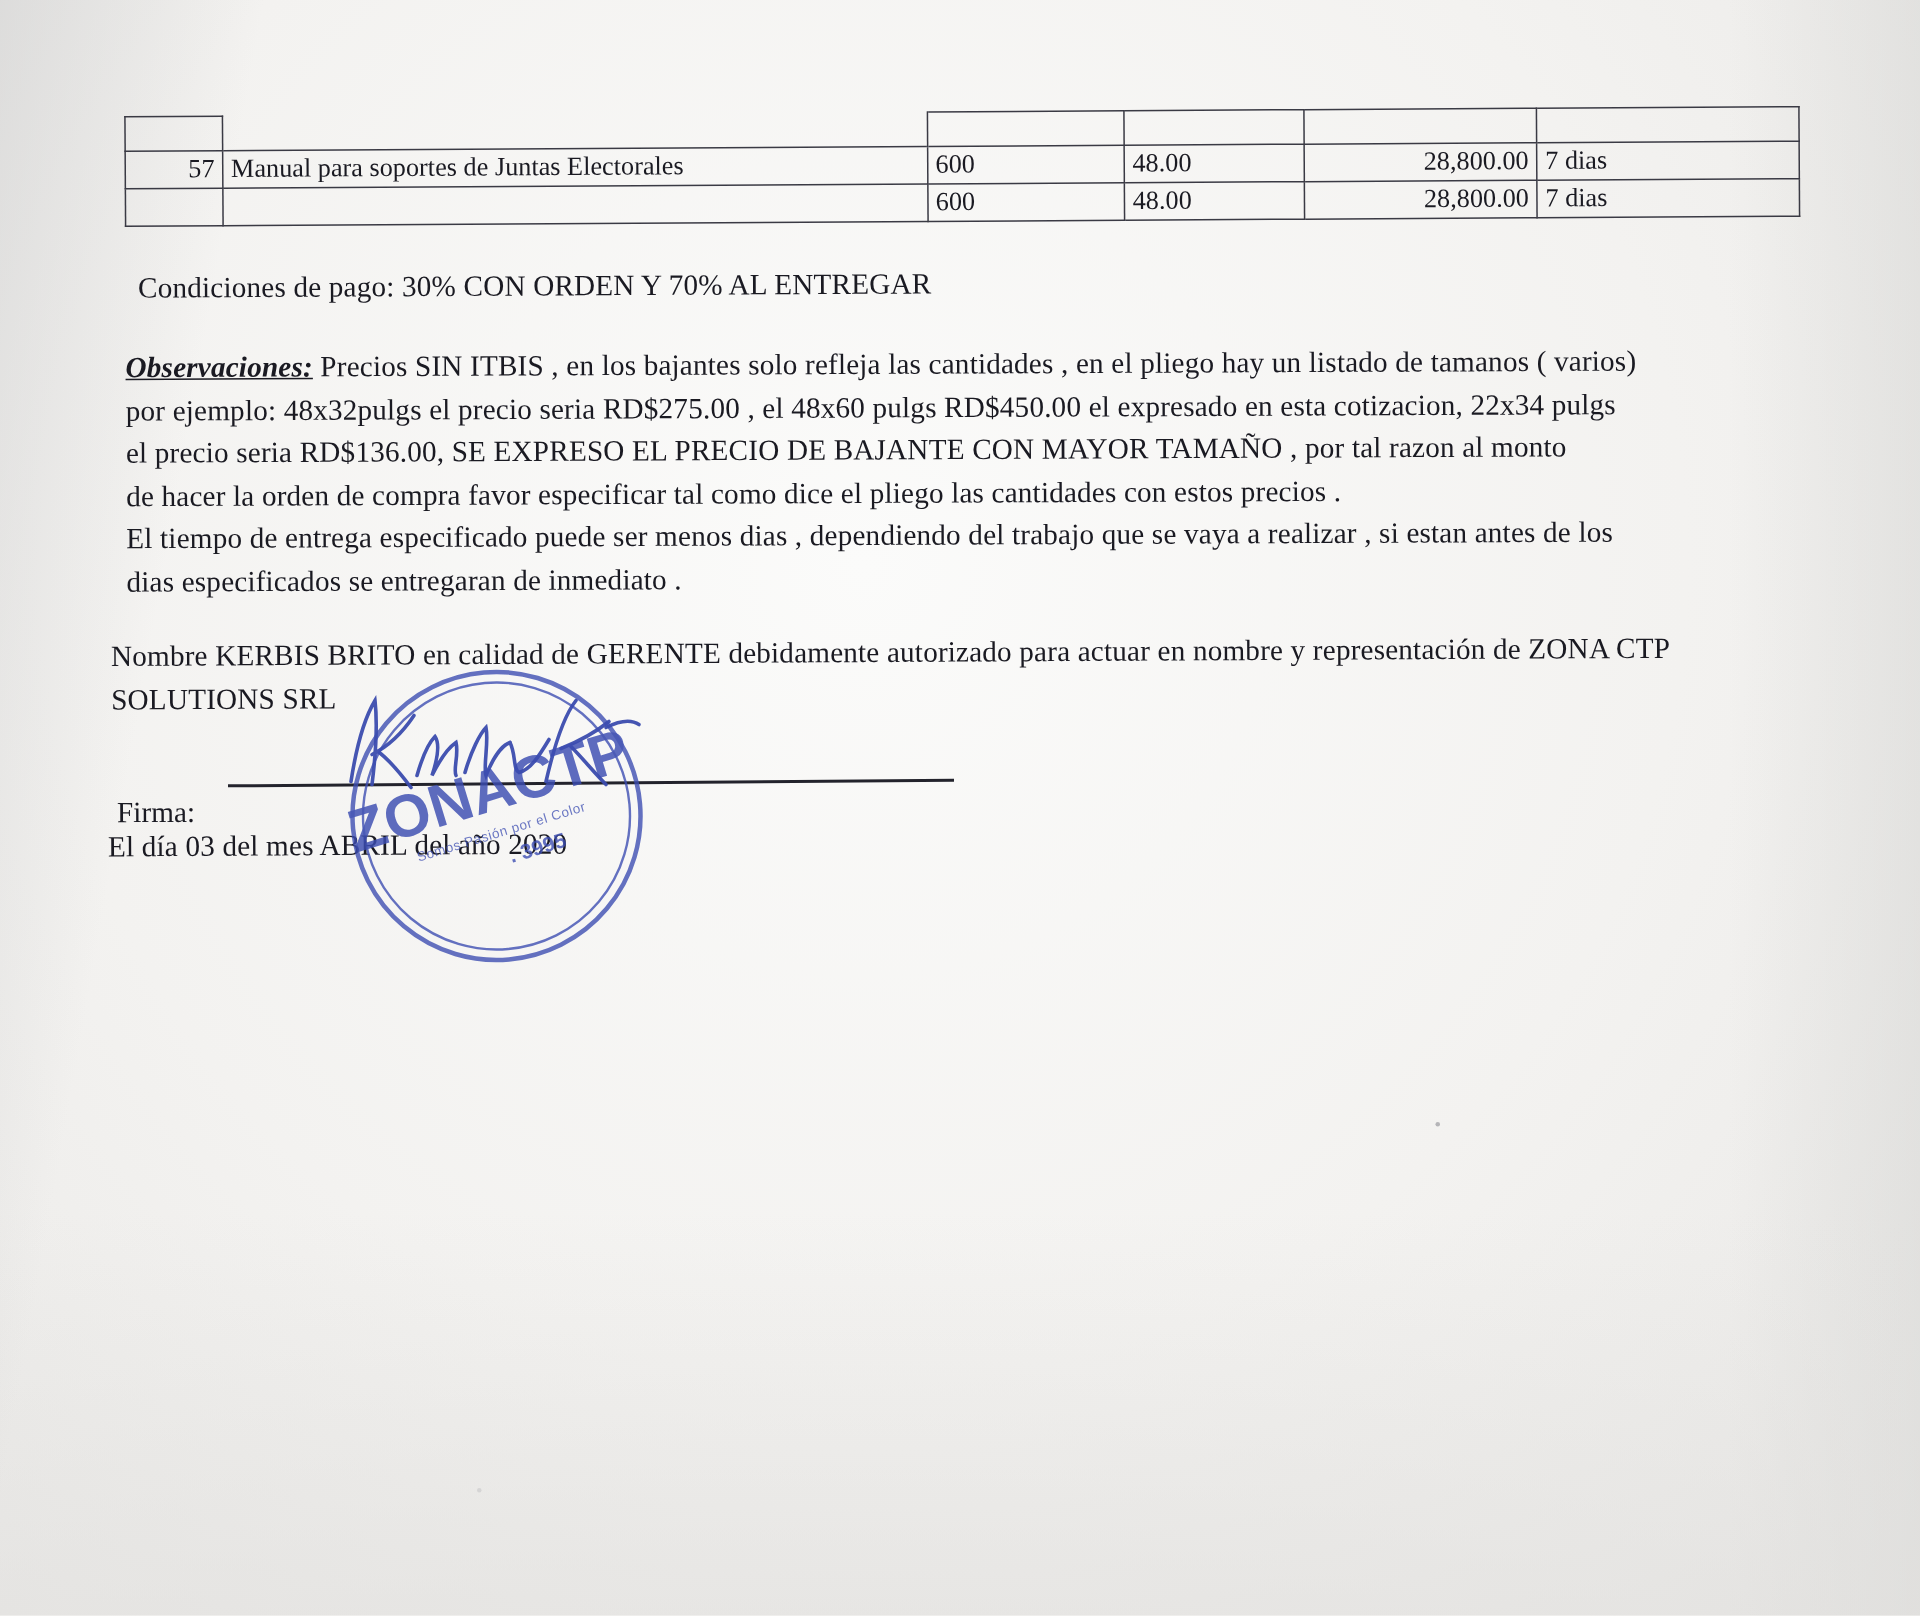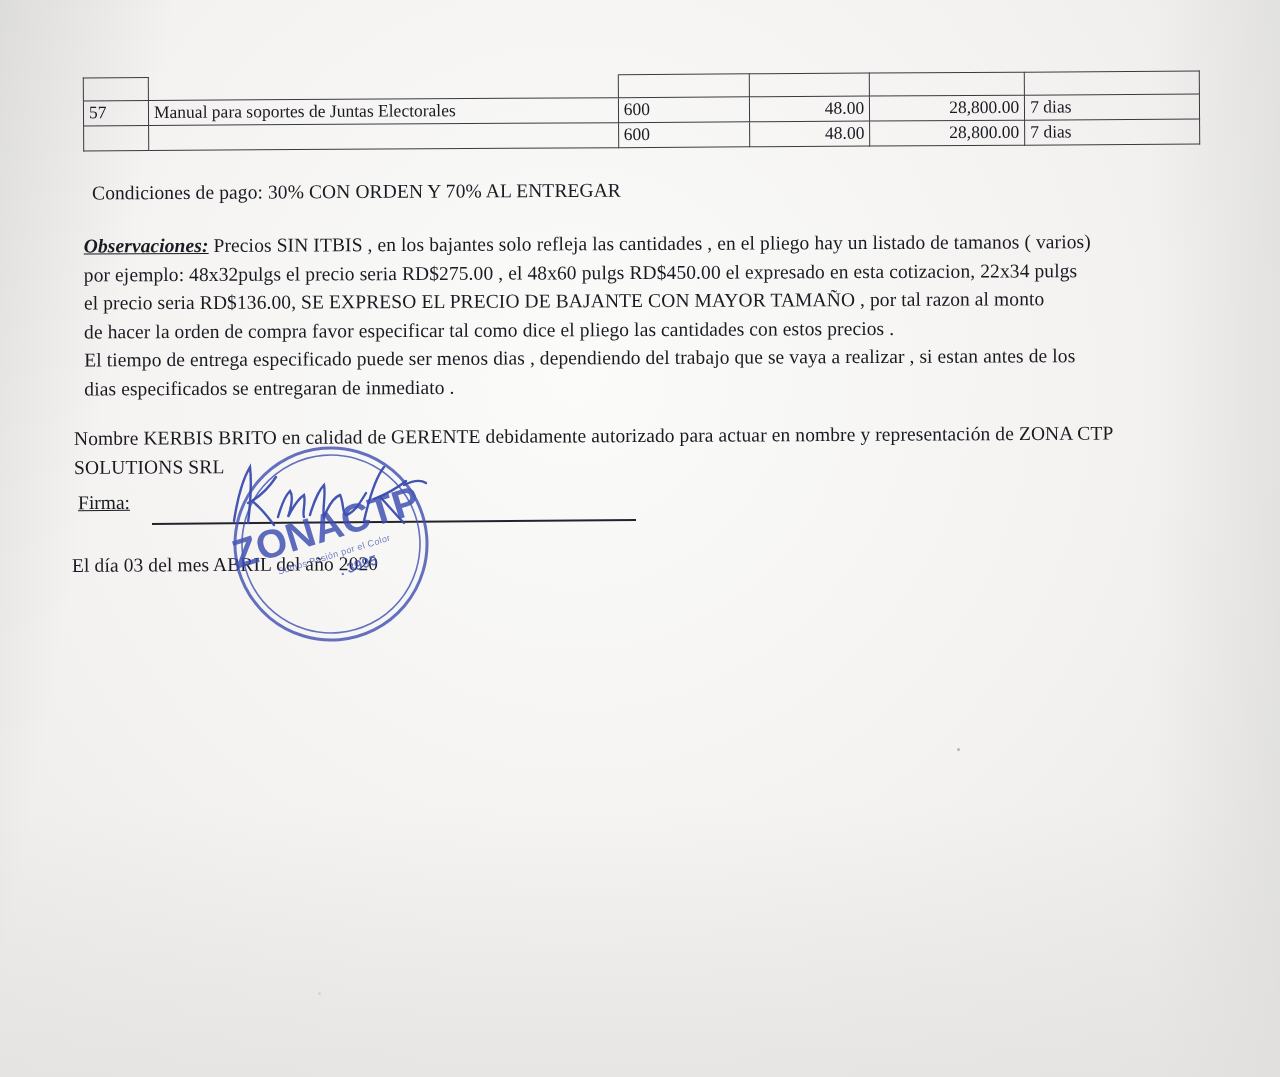--- a/index.html
+++ b/index.html
@@ -42,24 +42,24 @@
     border-collapse: collapse;
     font-size: 17.5px;
     transform: rotate(-0.35deg);
   }
   .item-table td {
     border: 1px solid #3a3a44;
     height: 24px;
     padding: 0 5px;
     line-height: 1.1;
   }
-  .c-num   { width: 57px;  text-align: left; }
+  .c-num   { width: 57px;  text-align: right; }
   .c-desc  { width: 490px; text-align: left; }
   .c-qty   { width: 128px; text-align: left; }
-  .c-price { width: 115px; text-align: right; }
+  .c-price { width: 115px; text-align: left; }
   .c-total { width: 150px; text-align: right; margin-top: 12px; }
   .c-days  { width: 175px; text-align: left; }
   .row-head td { height: 22px; }
   .blank-cell { border-left: none; border-top: none; border-bottom: none; }
 
   
   .text-block {
     position: absolute;
     font-size: 19.5px;
     line-height: 1.0;
@@ -88,24 +88,23 @@
   .signer-block {
     left: 74px;
     top: 421px;
     width: 1140px;
     line-height: 29px;
     transform: rotate(-0.3deg);
   }
   .firma-line {
     position: absolute;
     left: 78px;
-    top: 492px;
+    top: 532px;
     font-size: 19.5px;
     transform: rotate(-0.3deg);
-    text-decoration: underline;
   }
   .firma-rule {
     position: absolute;
     left: 152px;
     top: 521px;
     width: 484px;
     height: 1.6px;
     background: #23232c;
     transform: rotate(-0.45deg);
   }

